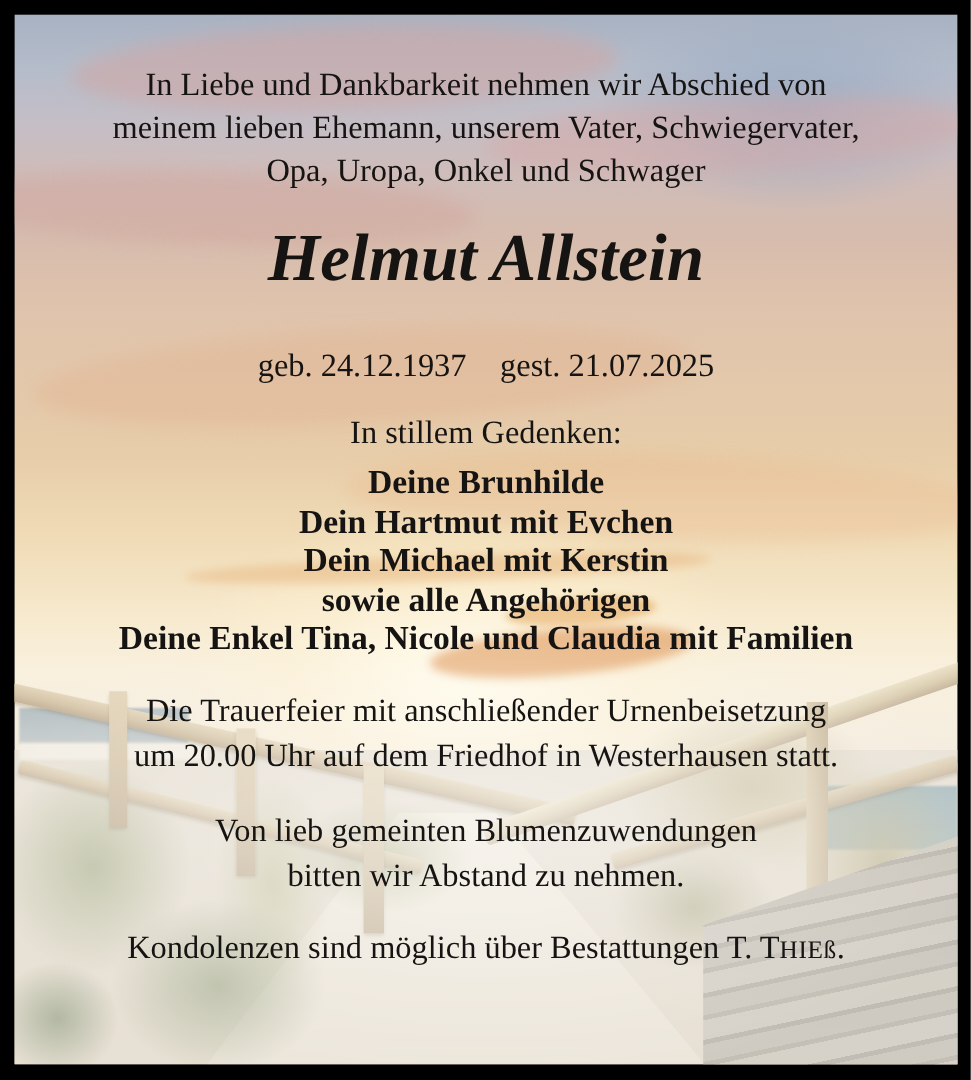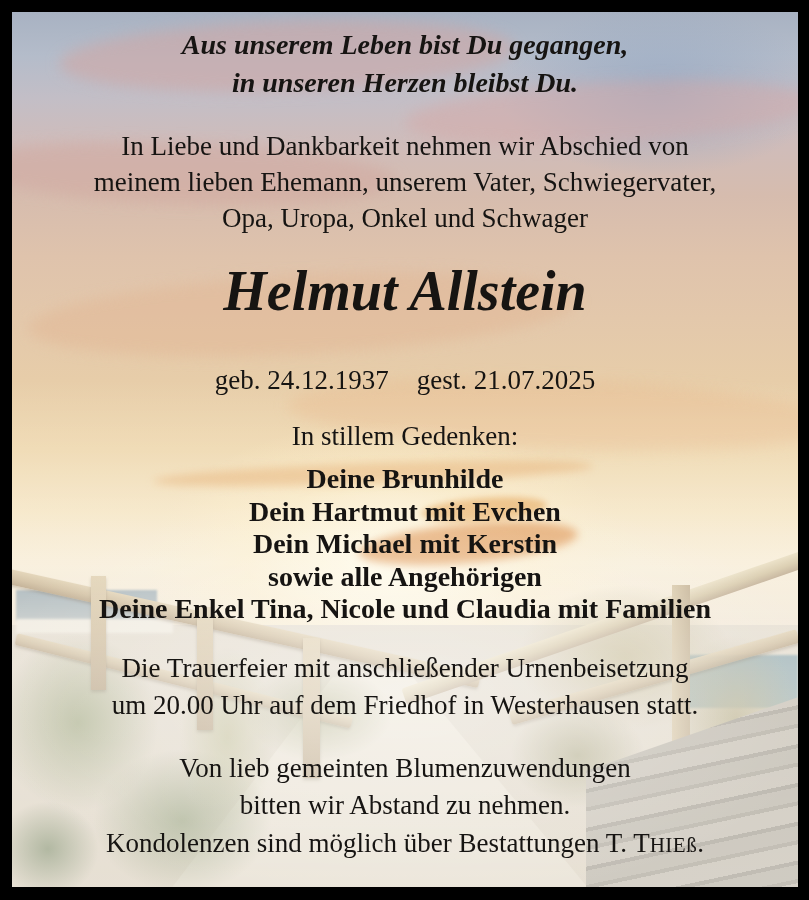--- a/index.html
+++ b/index.html
@@ -142,21 +142,21 @@
   }
   .verse { font-size: 28px; font-weight: bold; font-style: italic; line-height: 38px; }
   .intro { margin-top: 26px; font-size: 27px; line-height: 36px; }
   .deceased-name { margin-top: 8px; font-size: 56px; font-weight: bold; font-style: italic; line-height: 94px; }
   .dates { margin-top: 24px; font-size: 27px; line-height: 36px; }
   .dates .birth { margin-right: 28px; }
   .gedenken { margin-top: 20px; font-size: 27px; line-height: 36px; }
   .mourners { margin-top: 9px; font-size: 28px; font-weight: bold; line-height: 32.5px; }
   .funeral { margin-top: 24px; font-size: 27px; line-height: 37px; text-align: center; }
   .flowers { margin-top: 26px; font-size: 27px; line-height: 37px; }
-  .condolence { margin-top: 1px; font-size: 27px; line-height: 36px; }
+  .condolence { margin-top: 23px; font-size: 27px; line-height: 36px; }
   .sc { font-size: 0.78em; letter-spacing: 0.5px; }
 </style>
 </head>
 <body>
 
 <div class="frame">
   <div class="photo">
 
     <div class="layer sky"></div>
     <div class="layer sky-blue-tr"></div>
@@ -182,24 +182,20 @@
     <div class="layer wood post-l1"></div>
     <div class="layer wood post-l2"></div>
     <div class="layer wood post-l3"></div>
     <div class="layer rail-r1"></div>
     <div class="layer wood rail-r2"></div>
     <div class="layer post-r1"></div>
     <div class="layer planks"></div>
     <div class="layer veil"></div>
 
     <div class="content">
-      <div class="verse">
-        <div>Aus unserem Leben bist Du gegangen,</div>
-        <div>in unseren Herzen bleibst Du.</div>
-      </div>
 
       <div class="intro">
         <div>In Liebe und Dankbarkeit nehmen wir Abschied von</div>
         <div>meinem lieben Ehemann, unserem Vater, Schwiegervater,</div>
         <div>Opa, Uropa, Onkel und Schwager</div>
       </div>
 
       <div class="deceased-name">Helmut Allstein</div>
 
       <div class="dates">

